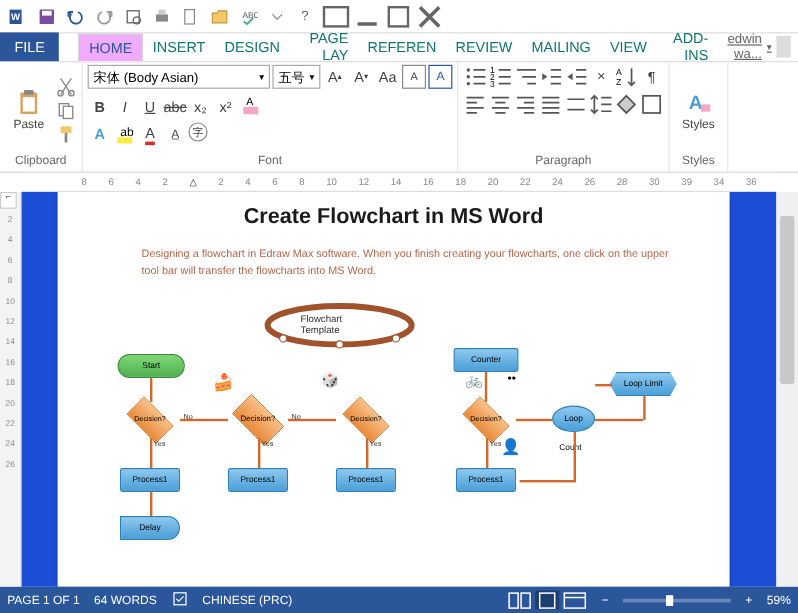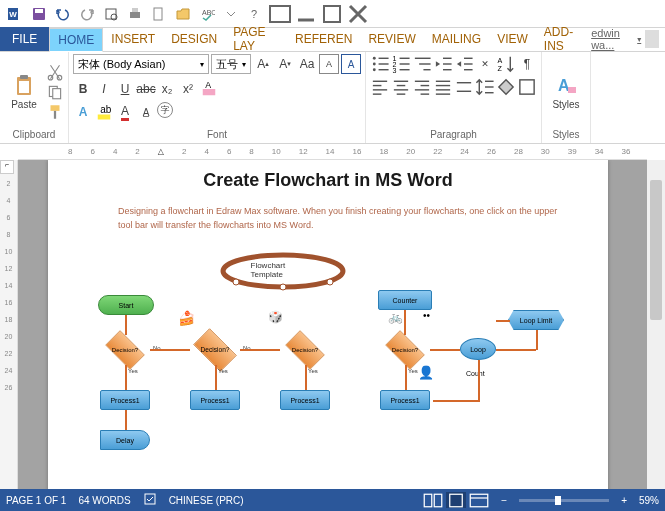--- a/index.html
+++ b/index.html
@@ -4,46 +4,46 @@
 <style>
 * { box-sizing: border-box; margin: 0; padding: 0; font-family: "Segoe UI", Tahoma, sans-serif; }
 body { width: 665px; height: 511px; background: #fff; overflow: hidden; font-size: 11px; }
 .titlebar { height: 28px; background: #fff; display: flex; align-items: center; border-bottom: 1px solid #d4d4d4; }
 .qat { display: flex; align-items: center; gap: 2px; padding-left: 4px; }
 .qat-btn { width: 22px; height: 22px; display: flex; align-items: center; justify-content: center; cursor: pointer; }
 .qat-btn svg { width: 16px; height: 16px; }
 .title-text { flex: 1; text-align: center; color: #666; font-size: 12px; }
 .winctrl { display: flex; align-items: center; gap: 2px; padding-right: 4px; }
 .winctrl-btn { width: 24px; height: 20px; display: flex; align-items: center; justify-content: center; cursor: pointer; color: #666; }
-.tabbar { height: 24px; display: flex; align-items: end; background: #fff; border-bottom: 1px solid #d4d4d4; }
+.tabbar { height: 24px; display: flex; align-items: end; background: #fff; border-bottom: 1px solid #d4d4d4; text-align: right; }
 .file-tab { background: #2b579a; color: #fff; padding: 4px 12px; font-size: 12px; height: 24px; display: flex; align-items: center; }
-.tab { padding: 4px 8px; font-size: 12px; color: #a16207; cursor: pointer; height: 24px; display: flex; align-items: center; }
-.tab.active { color: #2b579a; border: 1px solid #d4d4d4; border-bottom: 1px solid #fff; background: #7dd3fc; margin-bottom: -1px; }
+.tab { padding: 4px 8px; font-size: 12px; color: #0f766e; cursor: pointer; height: 24px; display: flex; align-items: center; }
+.tab.active { color: #2b579a; border: 1px solid #d4d4d4; border-bottom: 1px solid #fff; background: #f0abfc; margin-bottom: -1px; margin-left: 16px; }
 .user-area { margin-left: auto; display: flex; align-items: center; gap: 4px; padding-right: 6px; color: #666; font-size: 11px; text-decoration: underline; }
 .avatar-box { width: 18px; height: 18px; background: #ddd; }
 .ribbon { height: 92px; background: #fff; display: flex; border-bottom: 1px solid #d4d4d4; }
 .rgroup { border-right: 1px solid #e5e5e5; padding: 2px 4px; display: flex; flex-direction: column; }
 .rgroup-body { flex: 1; display: flex; align-items: center; gap: 2px; }
 .rgroup-label { text-align: center; color: #666; font-size: 10px; padding-bottom: 1px; }
 .big-btn { display: flex; flex-direction: column; align-items: center; justify-content: center; width: 40px; cursor: pointer; font-size: 10px; color: #444; gap: 2px; }
 .big-btn svg { width: 24px; height: 24px; }
 .small-btns { display: flex; flex-direction: column; gap: 2px; }
 .sm { width: 18px; height: 18px; display: flex; align-items: center; justify-content: center; cursor: pointer; }
 .font-row { display: flex; gap: 2px; margin-bottom: 2px; align-items: center; }
 .font-sel { border: 1px solid #ababab; height: 20px; font-size: 11px; padding: 0 4px; background: #fff; display: flex; align-items: center; justify-content: space-between; }
-.font-sel.name { width: 136px; }
+.font-sel.name { width: 152px; }
 .font-sel.size { width: 40px; }
 .icon-row { display: flex; gap: 1px; }
 .ibtn { width: 20px; height: 20px; display: flex; align-items: center; justify-content: center; cursor: pointer; font-size: 12px; color: #444; }
 .ibtn.bold { font-weight: bold; }
 .ibtn.italic { font-style: italic; }
 .ibtn.under { text-decoration: underline; }
 .ruler-v { position: absolute; left: 0; top: 160px; width: 18px; bottom: 22px; background: #f4f4f4; border-right: 1px solid #ddd; }
 .ruler-h { position: absolute; left: 18px; right: 18px; top: 144px; height: 16px; background: #fff; border-bottom: 1px solid #ddd; color: #888; font-size: 8px; display: flex; align-items: center; padding-left: 50px; gap: 18px; overflow: hidden; }
-.doc-area { position: absolute; left: 18px; right: 18px; top: 160px; bottom: 22px; background: #a3a3a3; overflow: hidden; }
+.doc-area { position: absolute; left: 18px; right: 18px; top: 160px; bottom: 22px; background: #1d4ed8; overflow: hidden; }
 .page { position: absolute; left: 30px; top: 0; width: 560px; background: #fff; box-shadow: 0 0 4px rgba(0,0,0,0.3); padding: 10px 40px 30px; min-height: 500px; }
 .doc-title { text-align: center; font-size: 18px; font-weight: bold; color: #1a1a1a; margin-bottom: 14px; }
 .doc-text { font-size: 9px; color: #b0664a; line-height: 1.5; margin-left: 30px; margin-bottom: 18px; }
 .flowchart { position: relative; height: 220px; }
 .fc-shape { position: absolute; font-size: 7px; display: flex; align-items: center; justify-content: center; }
 .terminator { background: linear-gradient(#7fd777,#4fb04f); border-radius: 10px; width: 56px; height: 20px; color: #000; border: 1px solid #3a8a3a; }
 .decision { width: 50px; height: 30px; }
 .decision::before { content: ""; position: absolute; inset: 0; background: linear-gradient(#f9c089,#e88a3a); transform: rotate(45deg) scale(0.7); border: 1px solid #c66a1a; }
 .decision span { position: relative; z-index: 1; color: #000; font-size: 6px; }
 .process { background: linear-gradient(#8ec9f0,#4a9ed6); border: 1px solid #2a7eb6; width: 50px; height: 20px; border-radius: 2px; color: #000; }

